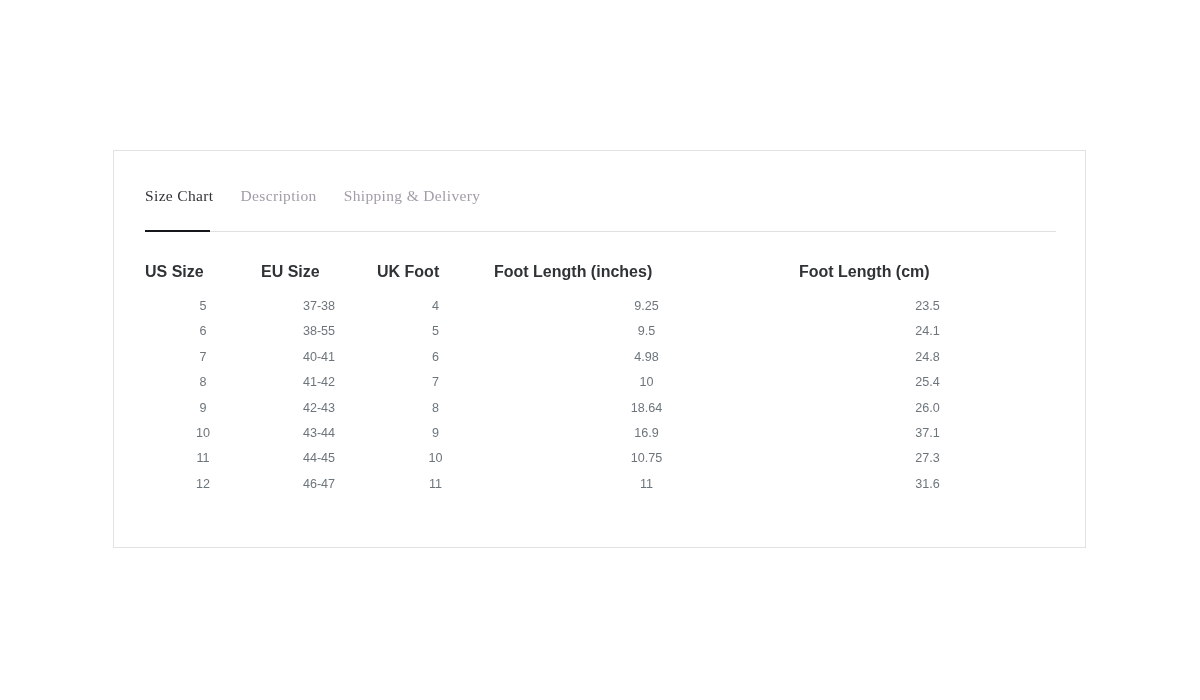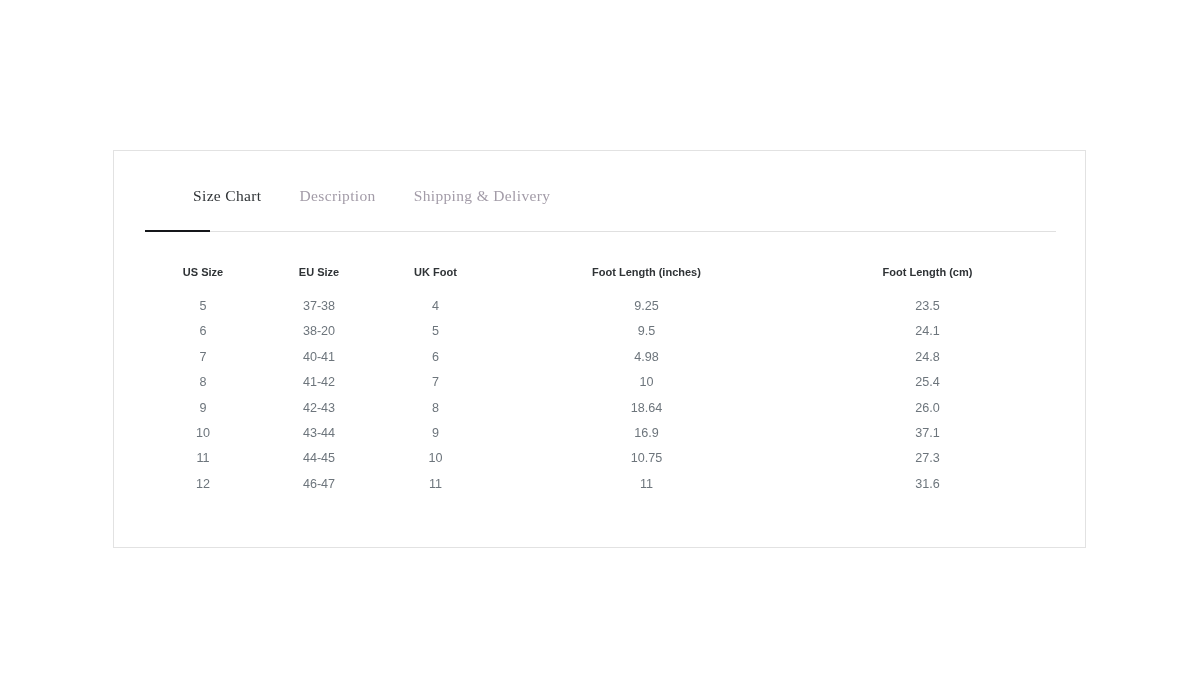--- a/index.html
+++ b/index.html
@@ -36,27 +36,26 @@
     height: 22px;
   }
   .tab {
     font-family: "Liberation Serif", serif;
     font-size: 15.5px;
     line-height: 22px;
     letter-spacing: 0.35px;
     white-space: nowrap;
     cursor: pointer;
     color: #a39ca8;
-    margin-left: 48px;
   }
   .tab.active {
     color: #2f3336;
   }
   .tab + .tab {
-    margin-left: 38px;
+    margin-left: 27px;
     text-align: right;
   }
 
   #tab-underline {
     position: absolute;
     left: 31px;
     top: 79px;   
     width: 65px;
     height: 2px;
     background: #15171a;
@@ -73,24 +72,24 @@
   
   #size-table {
     position: absolute;
     left: 31px;      
     top: 113px;      
     width: 911px;
     border-collapse: collapse;
     table-layout: fixed;
   }
   #size-table th {
-    font-size: 11px;
+    font-size: 16px;
     font-weight: bold;
     color: #2f3336;
-    text-align: center;
+    text-align: left;
     padding: 0 0 14px 0;
     line-height: 16px;
     white-space: nowrap;
   }
   #size-table td {
     font-size: 12.6px;
     font-weight: normal;
     color: #6d757c;
     text-align: center;
     padding: 0;
@@ -140,21 +139,21 @@
     <tbody id="size-table-body">
         <tr>
           <td>5</td>
           <td>37-38</td>
           <td>4</td>
           <td>9.25</td>
           <td>23.5</td>
         </tr>
         <tr>
           <td>6</td>
-          <td>38-20</td>
+          <td>38-55</td>
           <td>5</td>
           <td>9.5</td>
           <td>24.1</td>
         </tr>
         <tr>
           <td>7</td>
           <td>40-41</td>
           <td>6</td>
           <td>4.98</td>
           <td>24.8</td>

